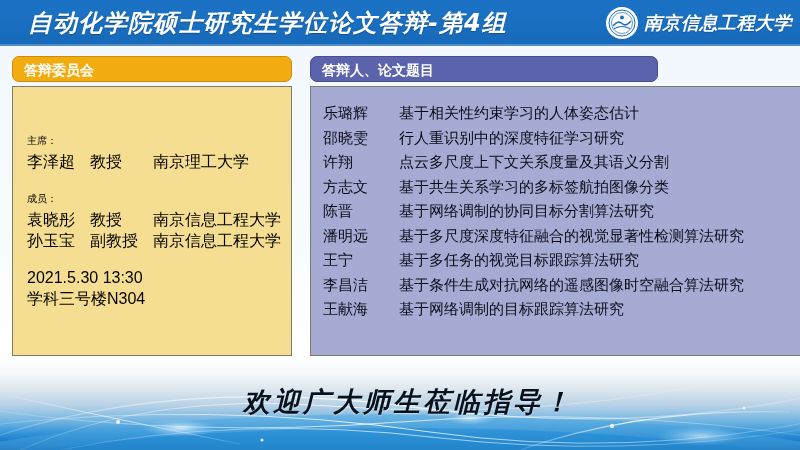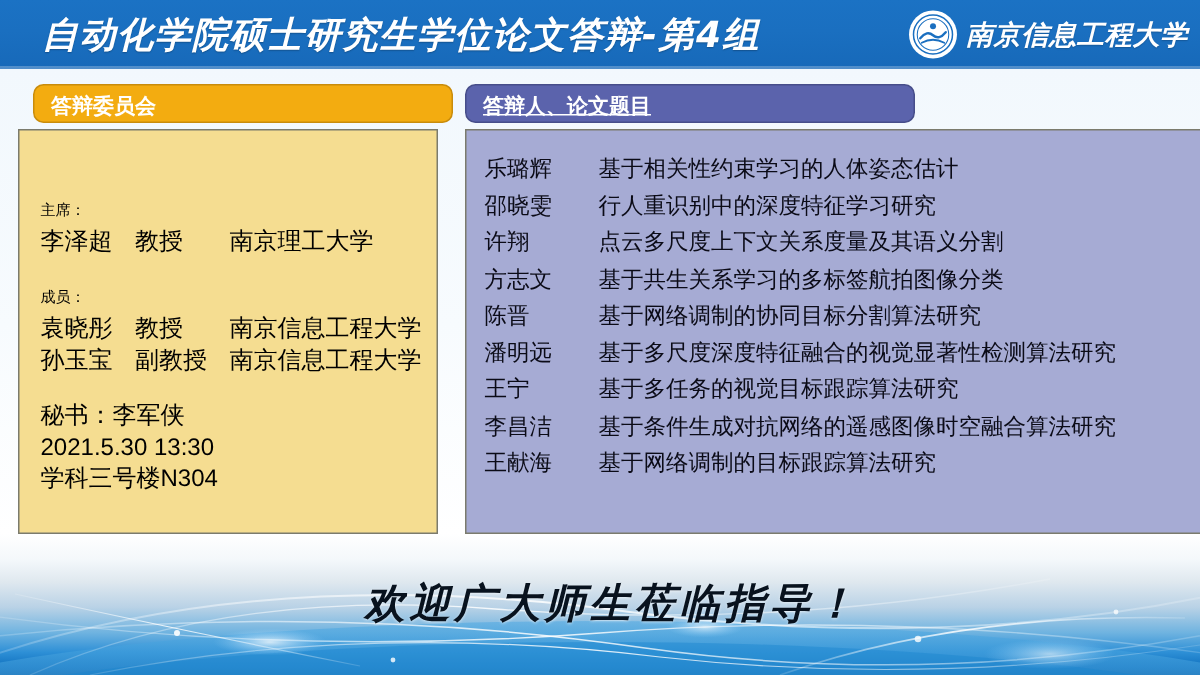--- a/index.html
+++ b/index.html
@@ -109,21 +109,20 @@
     color: #111111;
     overflow: hidden;
   }
 
   
   #committee-panel { left: 12px; top: 10px; width: 280px; }
   #committee-header {
     background: #f3ac10;
     border: 1px solid #c98c0b;
     width: 280px;
-    margin-left: 10px;
   }
   #committee-body {
     margin-top: 4px;
     background: #f5dd91;
     width: 280px;
     height: 270px;
     padding: 27px 0 0 14px;
   }
   .c-line {
     line-height: 21px;
@@ -137,22 +136,21 @@
   .c-member .nm { width: 63px; flex: 0 0 63px; }
   .c-member .tt { width: 63px; flex: 0 0 63px; }
   .c-member .af { flex: 1 1 auto; }
   .c-gap { height: 16px; }
 
   
   #candidates-panel { left: 310px; top: 10px; width: 478px; }
   #candidates-header {
     background: #5b63ac;
     border: 1px solid #474e8a;
-    width: 300px;
-    text-decoration: underline;
+    width: 348px;
   }
   #candidates-body {
     margin-top: 4px;
     background: #a6abd4;
     width: 575px;
     height: 270px;
     padding: 14px 0 0 12px;
   }
   .s-row {
     display: flex;
@@ -241,21 +239,20 @@
           <span class="af">南京信息工程大学</span>
         </div>
         <div class="c-line c-member">
           <span class="nm">孙玉宝</span>
           <span class="tt">副教授</span>
           <span class="af">南京信息工程大学</span>
         </div>
 
         <div class="c-gap"></div>
 
-        <div class="c-line">秘书：李军侠</div>
         <div class="c-line">2021.5.30 13:30</div>
         <div class="c-line">学科三号楼N304</div>
       </div>
     </div>
 
     <div id="candidates-panel" class="panel">
       <div id="candidates-header" class="panel-header">答辩人、论文题目</div>
 
       <div id="candidates-body" class="panel-body">
         <div class="s-row">

